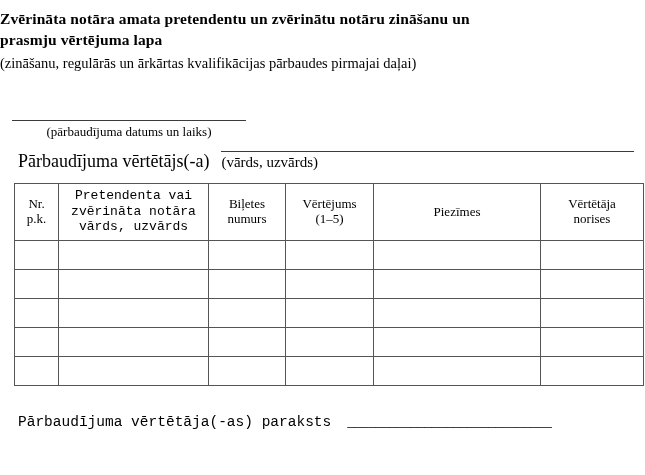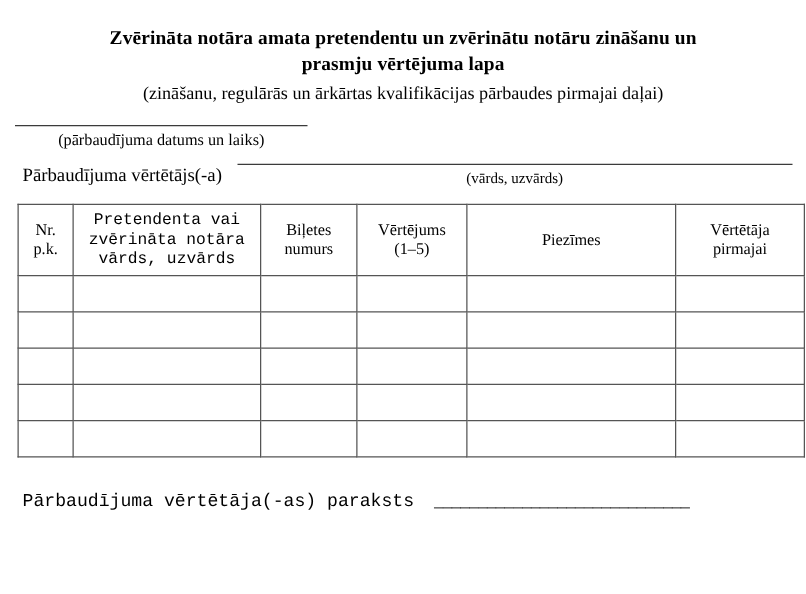--- a/index.html
+++ b/index.html
@@ -18,22 +18,21 @@
 
   .page {
     position: relative;
     width: 645px;
     height: 475px;
     box-sizing: border-box;
   }
 
   
   .title-block {
-    padding-top: 20px;
-    text-align: center;
+    padding-top: 8px;
   }
   .title-line {
     font-weight: bold;
     font-size: 15.5px;
     line-height: 21px;
     letter-spacing: 0.1px;
   }
   .subtitle-line {
     font-weight: normal;
     font-size: 14.5px;
@@ -51,20 +50,21 @@
   }
   .field-col {
     box-sizing: border-box;
   }
   .field-col.left {
     width: 374px;
     margin-right: 13px;
   }
   .field-col.right {
     width: 234px;
+    margin-top: 32px;
   }
   .rule {
     border-top: 1px solid #3b3b3b;
     height: 0;
     font-size: 0;
     line-height: 0;
   }
   .caption {
     text-align: center;
     font-size: 13px;
@@ -74,32 +74,32 @@
 
   
   .evaluator-row {
     display: flex;
     align-items: flex-end;
     margin-top: 11px;
     padding: 0 11px 0 18px;
     box-sizing: border-box;
   }
   .evaluator-label {
-    font-size: 15px;
+    font-size: 18px;
     line-height: 18px;
     white-space: nowrap;
     padding-bottom: 1px;
   }
   .evaluator-fill {
     flex: 1 1 auto;
     margin-left: 12px;
   }
   .evaluator-caption {
-    text-align: center;
-    font-size: 12px;
+    text-align: left;
+    font-size: 15px;
     line-height: 17px;
     padding-top: 2px;
   }
 
   
   .table-wrap {
     padding: 0 11px 0 14px;
     box-sizing: border-box;
     margin-top: 12px;
   }
@@ -201,21 +201,21 @@
           </th>
           <th class="col-grade">
             <div>Vērtējums</div>
             <div>(1–5)</div>
           </th>
           <th class="col-notes">
             <div>Piezīmes</div>
           </th>
           <th class="col-sign">
             <div>Vērtētāja</div>
-            <div>pirmajai</div>
+            <div>norises</div>
           </th>
         </tr>
       </thead>
       <tbody id="table-body">
           <tr>
             <td class="body-cell col-nr"></td>
             <td class="body-cell col-name"></td>
             <td class="body-cell col-ticket"></td>
             <td class="body-cell col-grade"></td>
             <td class="body-cell col-notes"></td>

